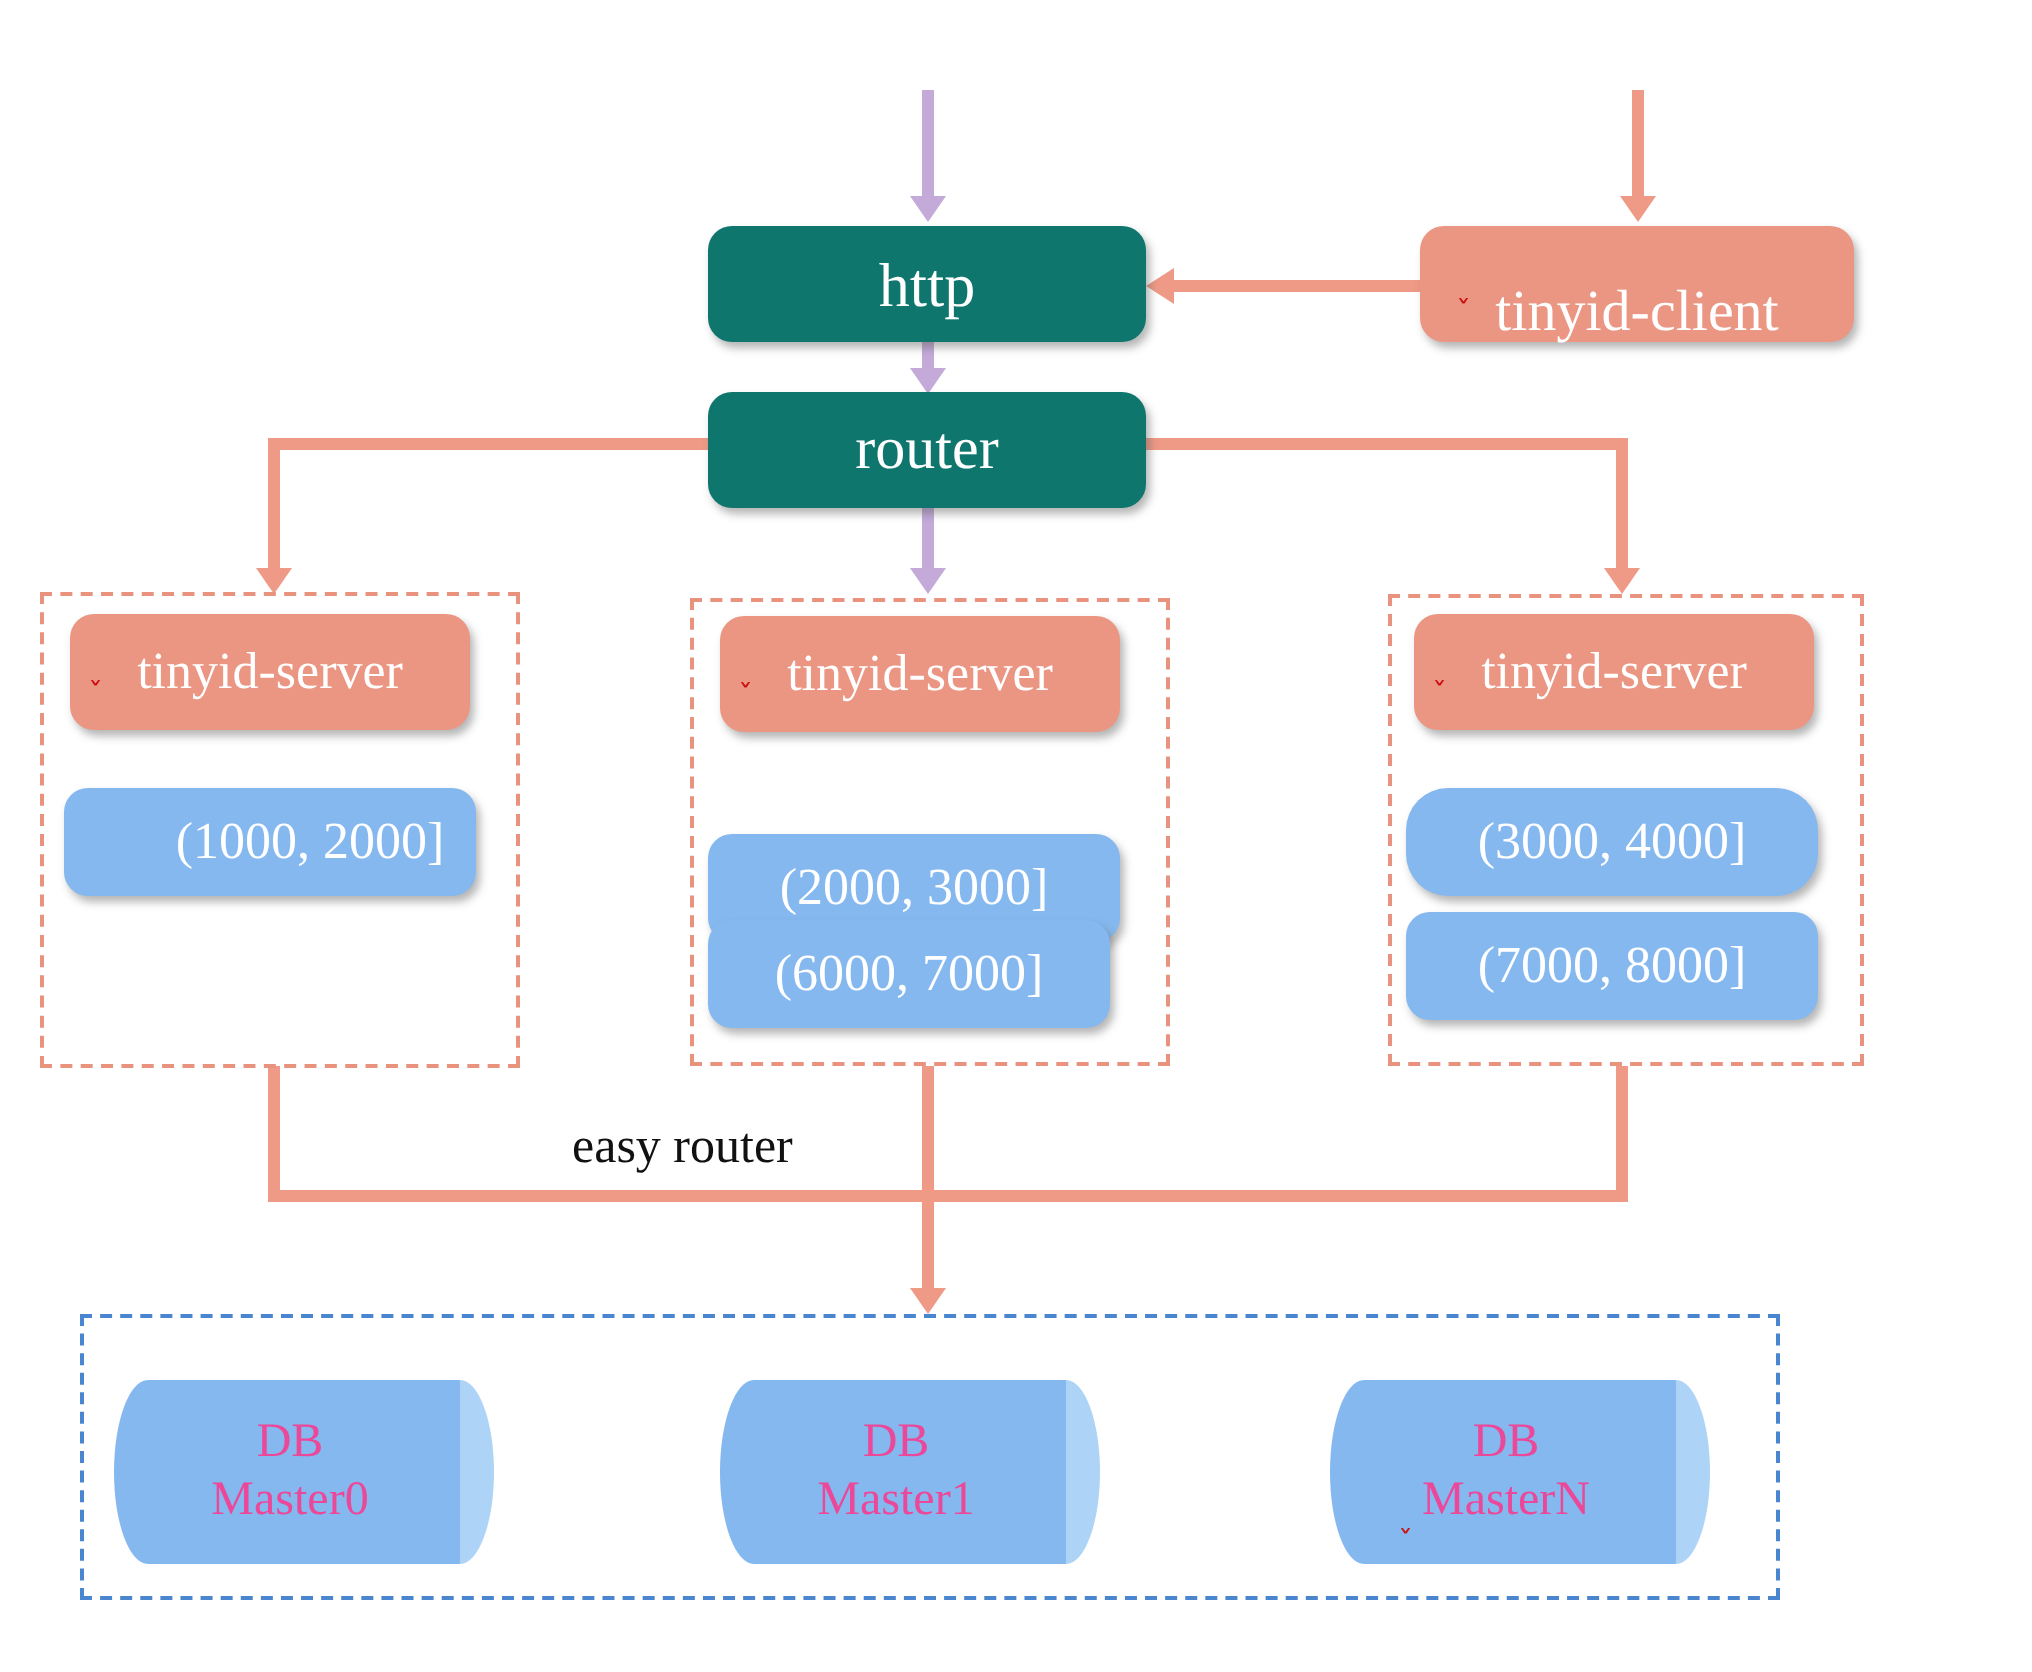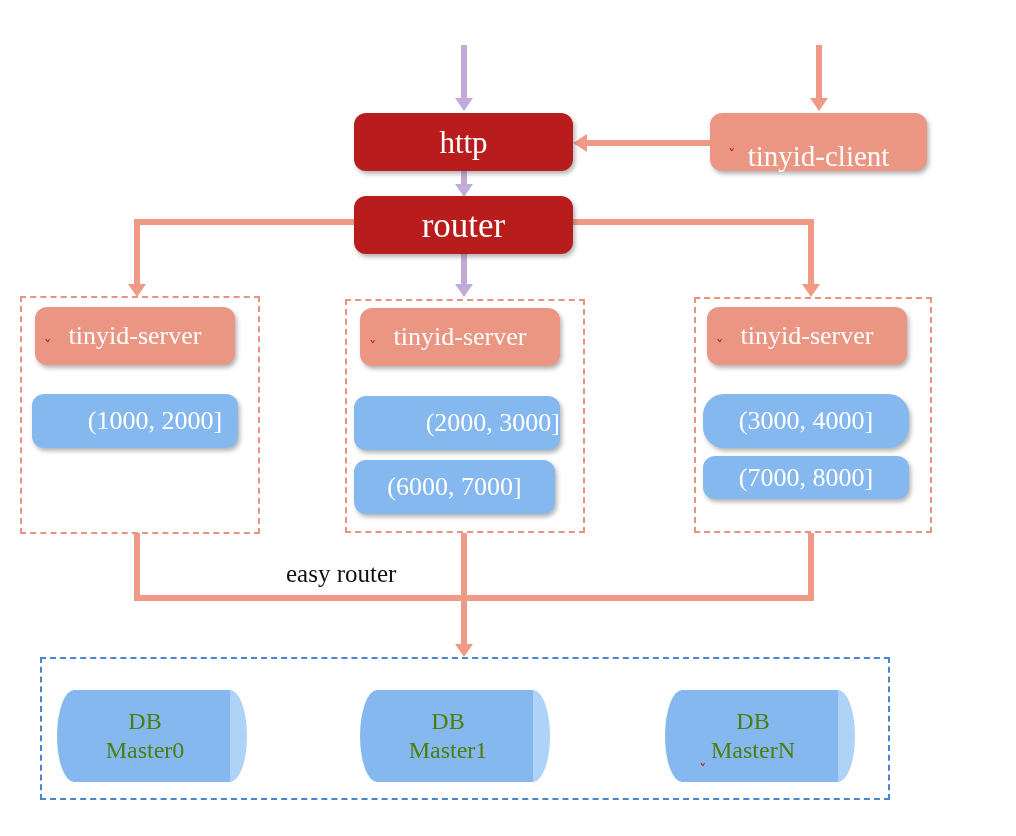--- a/index.html
+++ b/index.html
@@ -26,21 +26,21 @@
     display: flex;
     align-items: center;
     justify-content: center;
     color: #ffffff;
     text-align: center;
     border-radius: 12px;
     box-shadow: 2px 3px 4px rgba(90,90,90,0.45);
     font-family: "Liberation Serif", "DejaVu Serif", serif;
     user-select: none;
   }
-  .node-purple { background: #b91c1c; }
+  .node-purple { background: #0f766e; }
   .node-salmon { background: #eb9683; }
   .node-blue   { background: #85b8ef; }
 
   .lbl { position: relative; line-height: 1.0; white-space: nowrap; }
 
   
   .spell {
     position: absolute;
     color: #cc1111;
     font-size: 15px;
@@ -112,21 +112,21 @@
     background: #85b8ef;
   }
   .cyl-text {
     position: absolute;
     left: 0; top: 0;
     width: 100%; height: 100%;
     display: flex;
     flex-direction: column;
     align-items: center;
     justify-content: center;
-    color: #4d7c0f;
+    color: #ec4899;
     text-align: center;
     line-height: 1.22;
     padding-right: 14px;
     box-sizing: border-box;
   }
 
   
   .free-label {
     position: absolute;
     color: #111111;
@@ -170,21 +170,21 @@
   <div class="free-label" style="left:286px; top:560px; font-size:25px;">easy router</div>
 
   <div class="seg" style="left:461px; top:601px; width:6px; height:44px;"></div>
   <div class="arrowhead ah-down-salmon" style="left:455px; top:644px;"></div>
 
   <div class="node node-purple" style="left:354px; top:113px; width:219px; height:58px;">
     <span class="lbl" style="font-size:31px;">http</span>
   </div>
 
   <div class="node node-purple" style="left:354px; top:196px; width:219px; height:58px;">
-    <span class="lbl" style="font-size:35px;">router</span>
+    <span class="lbl" style="font-size:30px;">router</span>
   </div>
 
   <div class="node node-salmon" style="left:710px; top:113px; width:217px; height:58px;">
     <span class="lbl" style="font-size:29px;margin-top:29px;">tinyid-client</span>
     <span class="spell" style="left:18px; top:36px;">ˇ</span>
   </div>
 
   <div class="group group-salmon" style="left:20px; top:296px; width:240px; height:238px;"></div>
 
   <div class="node node-salmon" style="left:35px; top:307px; width:200px; height:58px;">
@@ -197,40 +197,40 @@
   </div>
 
 
   <div class="group group-salmon" style="left:345px; top:299px; width:240px; height:234px;"></div>
 
   <div class="node node-salmon" style="left:360px; top:308px; width:200px; height:58px;">
     <span class="lbl" style="font-size:26px;">tinyid-server</span>
     <span class="spell" style="left:9px; top:33px;">ˇ</span>
   </div>
 
-  <div class="node node-blue" style="left:354px; top:396px; width:206px; height:54px;justify-content:flex-end;">
+  <div class="node node-blue" style="left:354px; top:417px; width:206px; height:54px;">
     <span class="lbl" style="font-size:26px;">(2000, 3000]</span>
   </div>
 
   <div class="node node-blue" style="left:354px; top:460px; width:201px; height:54px;">
     <span class="lbl" style="font-size:26px;">(6000, 7000]</span>
   </div>
 
   <div class="group group-salmon" style="left:694px; top:297px; width:238px; height:236px;"></div>
 
   <div class="node node-salmon" style="left:707px; top:307px; width:200px; height:58px;">
     <span class="lbl" style="font-size:26px;">tinyid-server</span>
     <span class="spell" style="left:9px; top:33px;">ˇ</span>
   </div>
 
   <div class="node node-blue" style="left:703px; top:394px; width:206px; height:54px;border-radius:21px;">
     <span class="lbl" style="font-size:26px;">(3000, 4000]</span>
   </div>
 
-  <div class="node node-blue" style="left:703px; top:456px; width:206px; height:43px;">
+  <div class="node node-blue" style="left:703px; top:456px; width:206px; height:54px;">
     <span class="lbl" style="font-size:26px;">(7000, 8000]</span>
   </div>
 
   <div class="group group-blue" style="left:40px; top:657px; width:850px; height:143px;"></div>
 
   <div class="cyl" style="left:57px; top:690px; width:190px; height:92px;">
     <div class="cyl-right-cap"></div>
     <div class="cyl-rect"></div>
     <div class="cyl-left-cap"></div>
     <div class="cyl-text">

